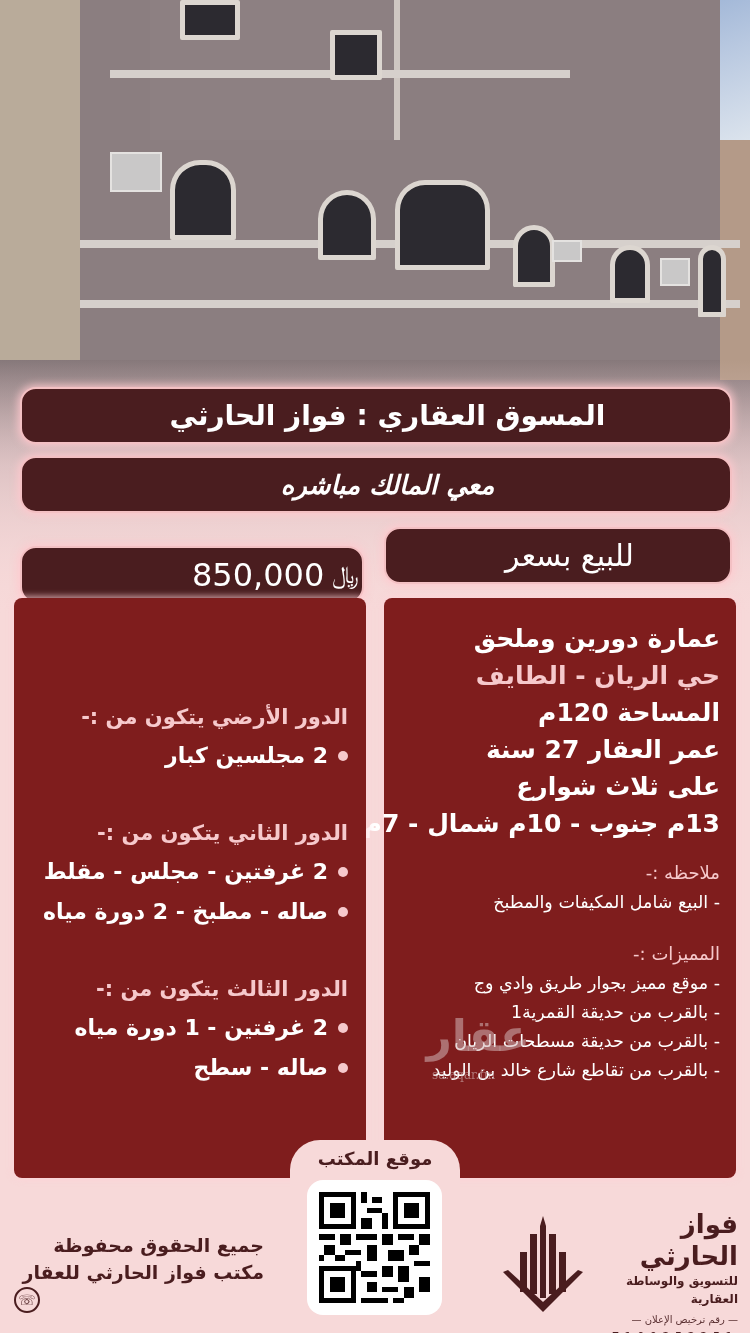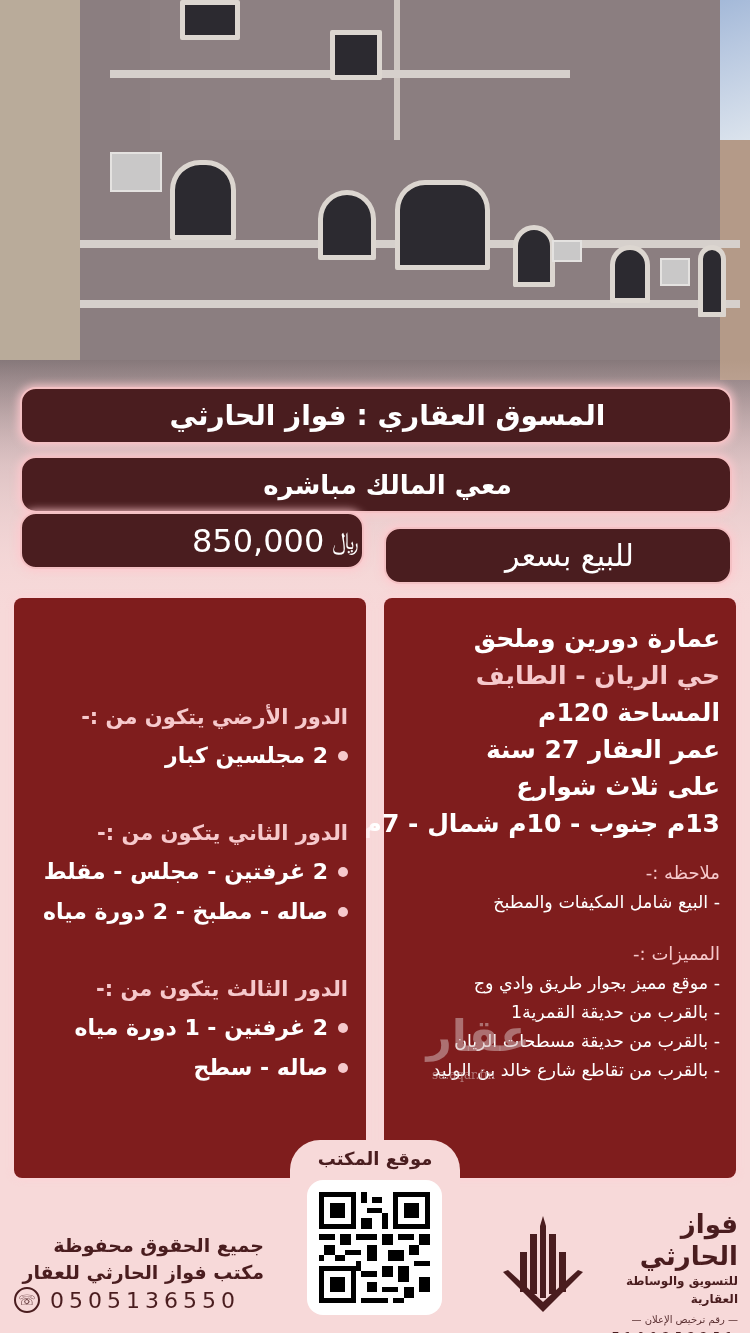--- a/index.html
+++ b/index.html
@@ -33,23 +33,23 @@
     background: #4a1d1f;
     border: 2px solid #f3c0c3;
     box-shadow: 0 0 8px 2px rgba(255,200,205,0.9);
     border-radius: 16px;
     color: #fff;
     display: flex; align-items: center; justify-content: center;
     font-weight: bold;
     padding-left: 23px;
   }
   .bar-title { left: 20px; top: 387px; width: 712px; height: 57px; font-size: 28px; }
-  .bar-owner { left: 20px; top: 456px; width: 712px; height: 57px; font-size: 26px; }
+  .bar-owner { left: 20px; top: 456px; width: 712px; height: 57px; font-size: 26px; font-style: italic; }
   .bar-sale { left: 384px; top: 527px; width: 348px; height: 57px; font-size: 30px; font-weight: normal; }
-  .bar-price { left: 20px; top: 512px; width: 344px; height: 57px; font-size: 32px; font-weight: normal; justify-content: flex-end; padding-left: 30px; direction: ltr; justify-content: flex-start; }
+  .bar-price { left: 20px; top: 546px; width: 344px; height: 57px; font-size: 32px; font-weight: normal; justify-content: flex-end; padding-left: 30px; direction: ltr; justify-content: flex-start; }
   .bar-price .amount { margin-left: 140px; letter-spacing: 0; }
   .bar-price .cur { font-size: 24px; margin-left: 8px; }
 
   .panel {
     position: absolute; background: #7f1d1d; border-radius: 8px; color: #fff;
     box-shadow: 0 0 6px 2px rgba(255,210,215,0.7);
   }
   .panel-right { left: 384px; top: 598px; width: 352px; height: 580px; padding: 22px 16px 0 12px; }
   .panel-left { left: 14px; top: 598px; width: 352px; height: 580px; padding: 100px 18px 0 10px; }
 
@@ -222,21 +222,20 @@
         <rect x="14" y="20" width="2" height="1"></rect>
     </g>
   </svg>
 </div>
 
 <div class="rights">
   <div>جميع الحقوق محفوظة</div>
   <div>مكتب فواز الحارثي للعقار</div>
 </div>
 <div class="phone">
-  <span>0505136550</span>
   <span class="phone-icon">☏</span>
 </div>
 
 <svg class="brand-logo" viewBox="0 0 90 108">
   <polygon points="5,60 45,100 85,60 80,58 45,90 10,58" fill="#4a1d1f"></polygon>
   <rect x="22" y="40" width="7" height="40" fill="#4a1d1f"></rect>
   <rect x="32" y="22" width="7" height="60" fill="#4a1d1f"></rect>
   <polygon points="42,14 45,4 48,14 48,86 42,86" fill="#4a1d1f"></polygon>
   <rect x="51" y="22" width="7" height="60" fill="#4a1d1f"></rect>
   <rect x="61" y="40" width="7" height="40" fill="#4a1d1f"></rect>

